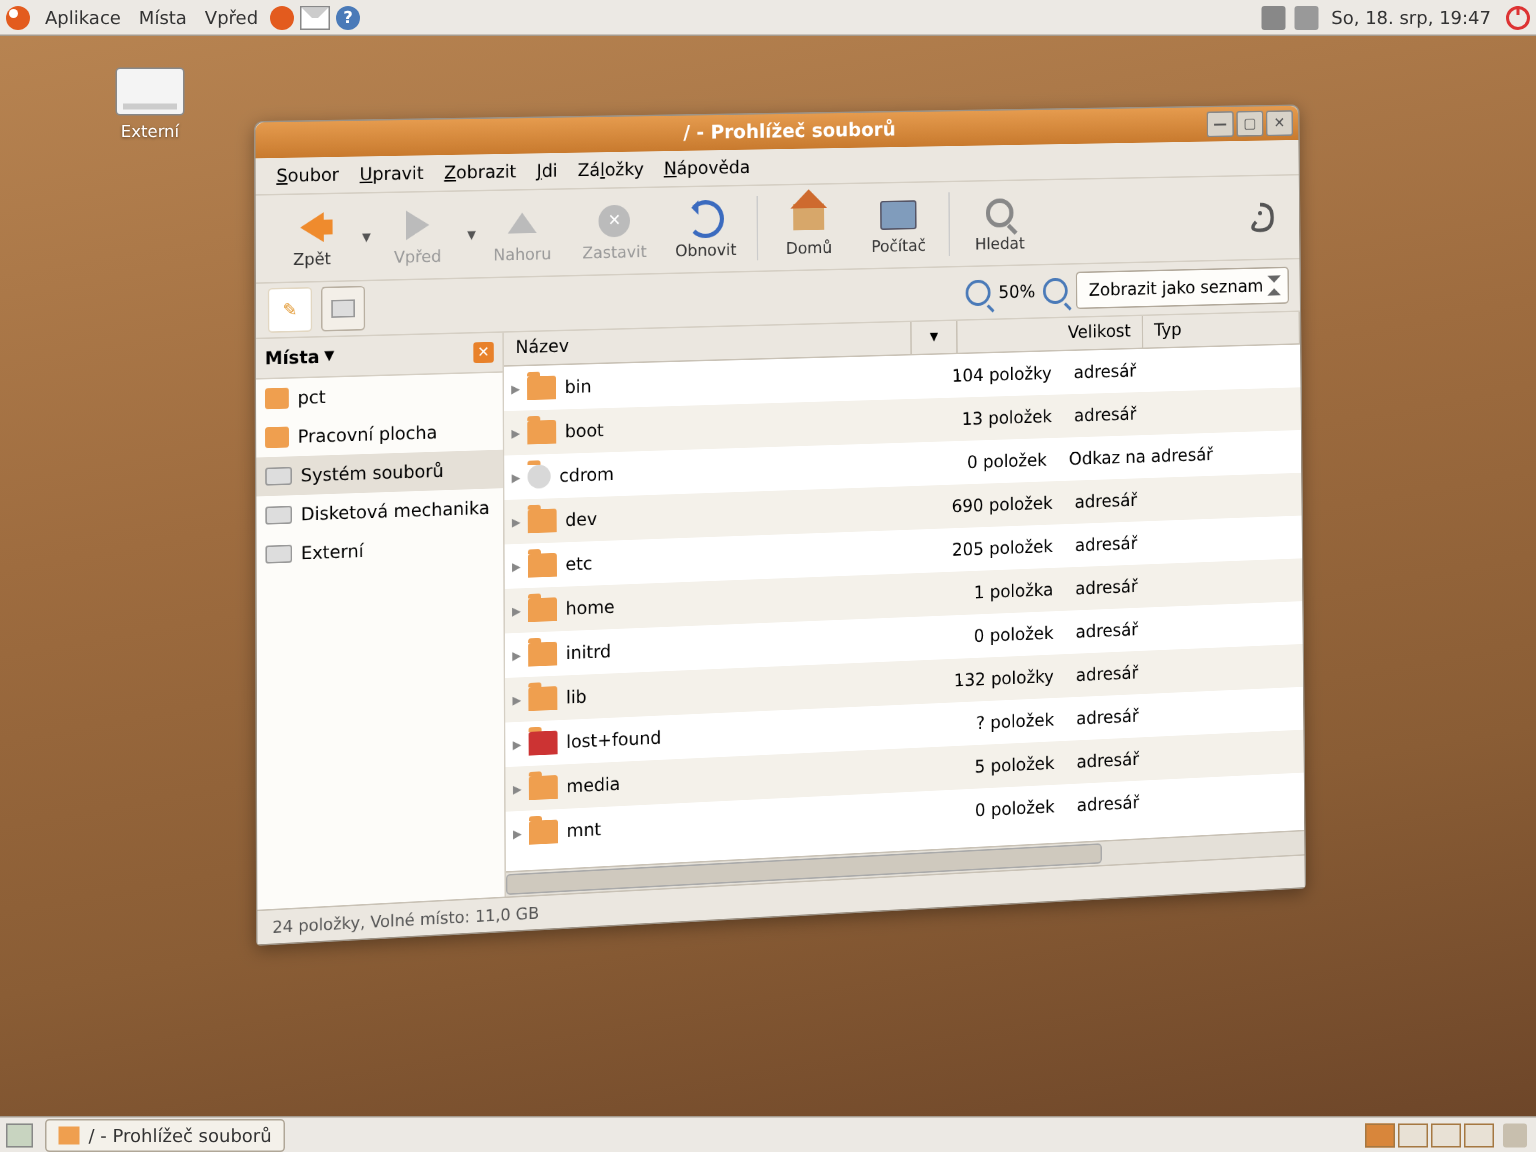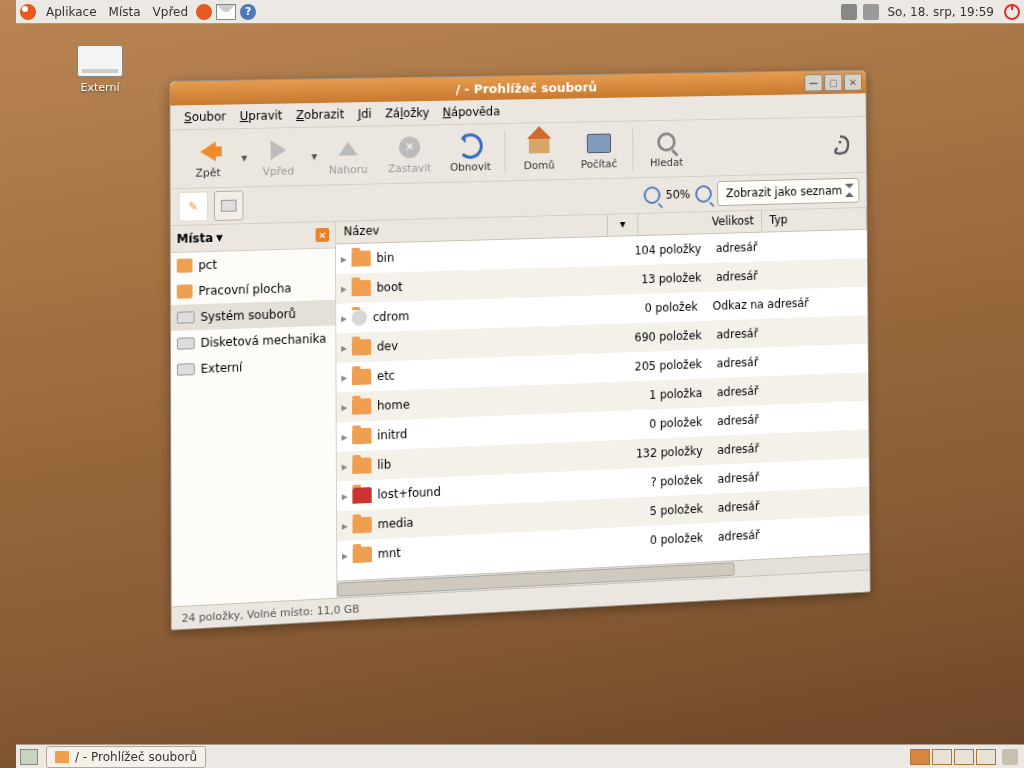--- a/index.html
+++ b/index.html
@@ -1,16 +1,16 @@
 <!DOCTYPE html>
 <html><head>
 <meta charset="utf-8">
 <style>
 html,body{margin:0;padding:0;width:1024px;height:768px;overflow:hidden;font-family:"DejaVu Sans",sans-serif;font-size:12px;background:linear-gradient(170deg,#b98552 0%,#9e6c3f 40%,#8a5d35 70%,#6b4428 100%)}
-.panel{position:absolute;left:16px;right:0;height:24px;background:#ece9e4;border:1px solid #a69c8f;box-sizing:border-box;display:flex;align-items:center;font-size:12px;color:#333}
+.panel{position:absolute;left:0;right:0;height:24px;background:#ece9e4;border:1px solid #a69c8f;box-sizing:border-box;display:flex;align-items:center;font-size:12px;color:#333}
 .panel.top{top:0;border-top:none;border-left:none;border-right:none}
 .panel.bottom{bottom:0;border-bottom:none;border-left:none;border-right:none}
 .panel .spacer{flex:1}
 .panel .item{padding:0 6px;cursor:default}
 .ubuntu-logo{width:16px;height:16px;border-radius:50%;background:#e35b1e;position:relative;margin-left:4px;margin-right:4px}
 .ubuntu-logo::after{content:"";position:absolute;width:6px;height:6px;border-radius:50%;background:#fff;top:2px;left:2px}
 .tray-icon{width:16px;height:16px;margin:0 3px;background:#888;border-radius:2px}
 .shutdown{width:16px;height:16px;border:2px solid #d33;border-radius:50%;box-sizing:border-box;position:relative;margin:0 4px}
 .shutdown::after{content:"";position:absolute;width:2px;height:6px;background:#d33;top:-2px;left:5px}
 .desktop-icon{position:absolute;top:45px;left:65px;width:70px;text-align:center;color:#fff;font-size:11px;text-shadow:0 1px 2px rgba(0,0,0,.5)}
@@ -97,21 +97,21 @@
   <div class="ubuntu-logo"></div>
   <div class="item interact">Aplikace</div>
   <div class="item interact">Místa</div>
   <div class="item interact">Vpřed</div>
   <div class="ff-ic"></div>
   <div class="mail-ic"></div>
   <div class="help-ic">?</div>
   <div class="spacer"></div>
   <div class="tray-icon"></div>
   <div class="tray-icon" style="background:#999"></div>
-  <div class="item">So, 18. srp, 19:59</div>
+  <div class="item">So, 18. srp, 19:47</div>
   <div class="shutdown"></div>
 </div>
 
 <div class="desktop-icon">
   <div class="drive"></div>
   <div>Externí</div>
 </div>
 
 <div class="window">
   <div class="titlebar">

